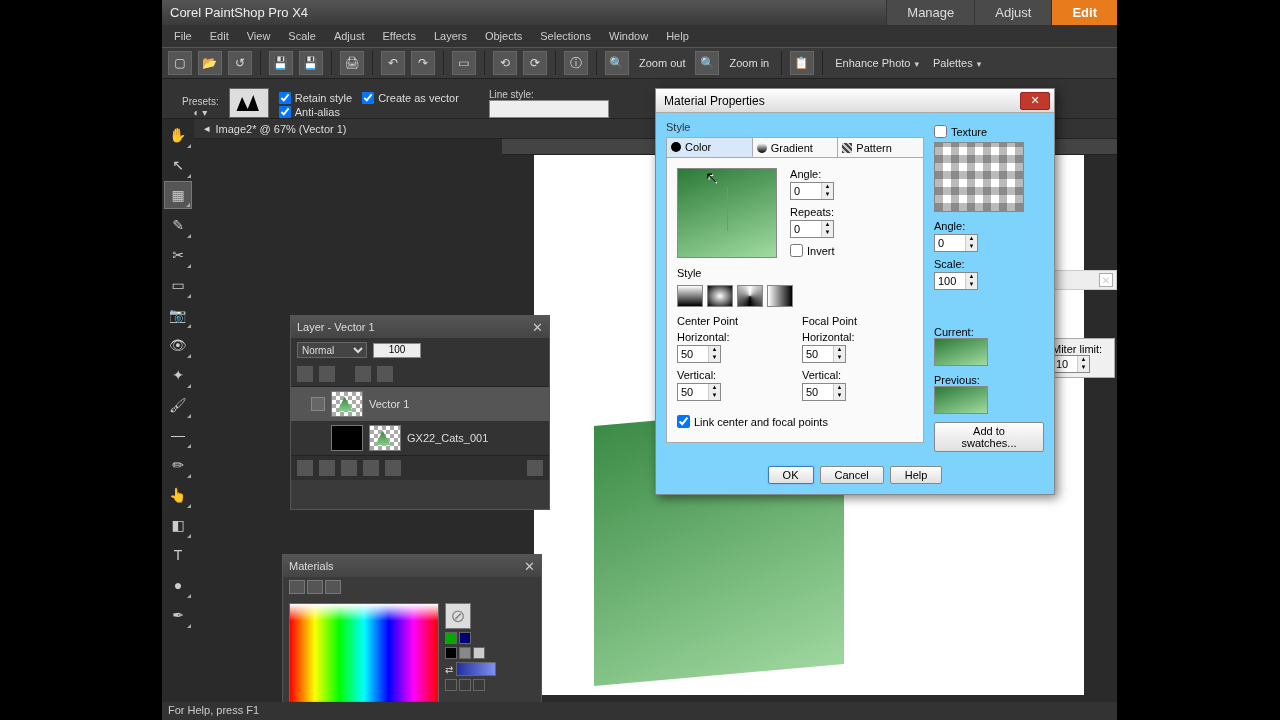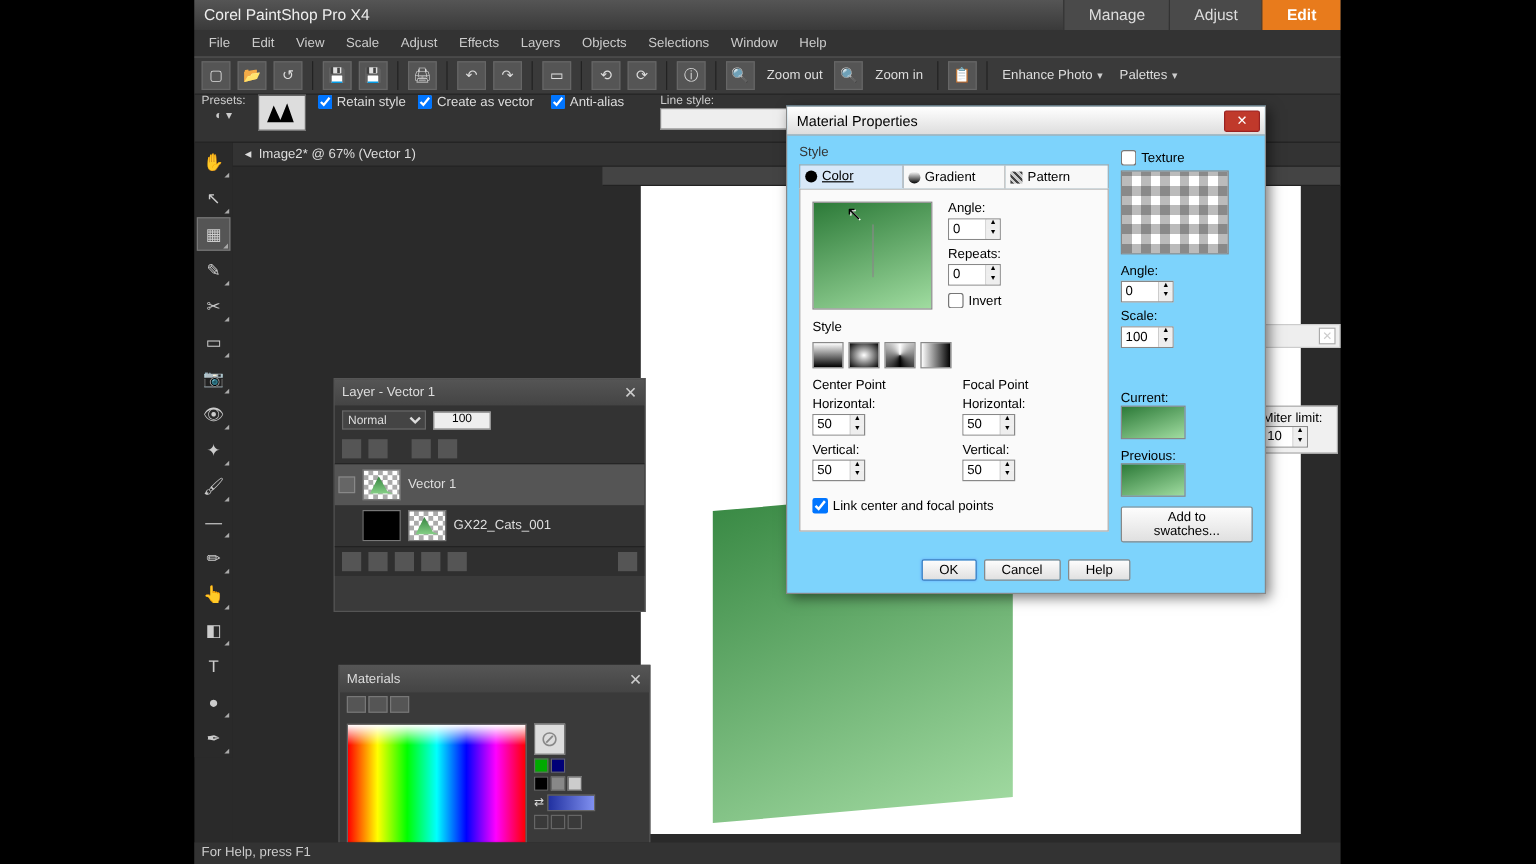--- a/index.html
+++ b/index.html
@@ -11,21 +11,21 @@
 .titlebar-tabs { position: absolute; right: 0; top: 0; display: flex; height: 25px; }
 .titlebar-tabs .ttab { padding: 0 20px; line-height: 25px; background: #4a4a4a; color: #ddd; cursor: pointer; border-left: 1px solid #333; }
 .titlebar-tabs .ttab.active { background: #e87b1c; color: #fff; font-weight: bold; }
 .menubar { height: 22px; background: #333; display: flex; align-items: center; padding: 0 4px; gap: 2px; }
 .menubar span { padding: 2px 8px; color: #ccc; cursor: pointer; font-size: 11px; }
 .toolbar1 { height: 32px; background: #3a3a3a; border-top: 1px solid #555; border-bottom: 1px solid #222; display: flex; align-items: center; padding: 0 6px; gap: 6px; }
 .tb-icon { width: 24px; height: 24px; background: #555; border: 1px solid #666; display: inline-flex; align-items: center; justify-content: center; color: #ddd; cursor: pointer; font-size: 12px; }
 .tb-sep { width: 1px; height: 24px; background: #222; margin: 0 2px; }
 .tb-label { color: #ddd; font-size: 11px; cursor: pointer; padding: 0 4px; }
 .tb-drop::after { content: "▾"; margin-left: 4px; font-size: 9px; color: #ccc; }
-.toolbar2 { height: 40px; background: #333; border-bottom: 1px solid #222; display: flex; align-items: flex-start; padding: 0 6px; gap: 10px; position: relative; }
+.toolbar2 { height: 40px; background: #333; border-bottom: 1px solid #222; display: flex; align-items: flex-end; padding: 0 20px; gap: 10px; position: relative; }
 .presets-box { display: flex; flex-direction: column; align-items: center; font-size: 10px; color: #ccc; }
 .preset-thumb { width: 40px; height: 30px; background: #ddd; border: 1px solid #666; position: relative; }
 .preset-thumb::after { content:""; position:absolute; left:4px; top:4px; width:28px; height:20px; background:#000; clip-path: polygon(10% 90%, 30% 20%, 50% 80%, 70% 10%, 90% 90%); }
 .chk { display: flex; align-items: center; gap: 4px; font-size: 11px; color: #ddd; }
 .chk input { width: 12px; height: 12px; }
 .linestyle-lbl { font-size: 10px; color: #ccc; }
 .linestyle-box { width: 120px; height: 18px; background: #eee; border: 1px solid #888; }
 .tool-sidebar { position: absolute; left: 0; top: 119px; width: 32px; background: #2a2a2a; display: flex; flex-direction: column; gap: 2px; padding: 2px 2px; }
 .tool { width: 28px; height: 28px; display: flex; align-items: center; justify-content: center; color: #ccc; cursor: pointer; font-size: 14px; position:relative; }
 .tool.sel { background: #555; border: 1px solid #777; }
@@ -34,28 +34,28 @@
 .doc-tab { height: 20px; background: #333; border-bottom: 1px solid #222; display: flex; align-items: center; padding: 0 10px; font-size: 11px; color: #ddd; }
 .ruler-h { height: 16px; background: #444; margin-left: 308px; border-bottom:1px solid #222; font-size:8px; color:#aaa; display:flex; align-items:flex-end; }
 .canvas-wrap { position:absolute; left: 340px; top: 36px; width: 550px; height: 540px; background: #fff; }
 .green-shape { position:absolute; left:60px; top:260px; width:250px; height:260px; background: linear-gradient(160deg,#3a8a45,#9fd89f); border-top-right-radius: 40px; transform: skewY(-5deg); }
 .statusbar { position: absolute; left: 0; right: 0; bottom: 0; height: 18px; background: #333; color: #ccc; font-size: 11px; padding: 2px 6px; }
 
 
 .panel { position: absolute; background: #3a3a3a; border: 1px solid #555; color: #ddd; font-size: 11px; }
 .panel-header { height: 22px; background: linear-gradient(#555,#444); display: flex; align-items: center; justify-content: space-between; padding: 0 6px; font-size: 11px; }
 .panel-close { cursor: pointer; color: #ccc; font-size: 13px; }
-.layer-panel { left: 84px; top: 196px; width: 260px; height: 195px; }
+.layer-panel { left: 96px; top: 196px; width: 260px; height: 195px; }
 .layer-row1 { display:flex; align-items:center; gap:6px; padding:4px 6px; background:#333; }
 .layer-row1 select { background:#444; color:#ddd; border:1px solid #666; font-size:10px; height:16px; width:70px; }
 .layer-opacity { width:48px; height:15px; background:#eee; color:#000; font-size:10px; text-align:center; border:1px solid #888; }
 .layer-row2 { display:flex; gap:6px; padding:4px 6px; background:#333; border-bottom:1px solid #222; }
 .mini-ic { width:16px; height:16px; background:#555; display:inline-block; }
 .layer-list { background:#333; }
-.layer-item { display:flex; align-items:center; gap:6px; padding:4px 3px; }
+.layer-item { display:flex; align-items:center; gap:6px; padding:4px 20px; }
 .layer-item.sel { background:#555; }
 .layer-eye { width:14px; height:14px; background:#666; border:1px solid #888; }
 .layer-thumb { width:32px; height:26px; background:repeating-conic-gradient(#aaa 0 25%, #fff 0 50%) 0 0/8px 8px; border:1px solid #777; position:relative; }
 .layer-thumb.green::after { content:""; position:absolute; left:3px; top:3px; right:3px; bottom:3px; background:linear-gradient(#2a7a35,#8fd88f); clip-path:polygon(10% 90%,40% 10%,70% 80%,90% 90%);}
 .layer-thumb.mask { background:#000; }
 .layer-bot { display:flex; gap:6px; padding:4px 6px; background:#2f2f2f; border-top:1px solid #222; }
 
 
 .mat-panel { left: 88px; top: 435px; width: 260px; height: 170px; }
 .mat-body { padding: 4px 6px; display:flex; gap:6px; }
@@ -168,21 +168,21 @@
     <span class="tb-label tb-drop">Enhance Photo</span>
     <span class="tb-label tb-drop">Palettes</span>
   </div>
 
   <div class="toolbar2">
     <div class="presets-box">
       <span>Presets:</span>
       <span style="font-size:10px">◐ ▾</span>
     </div>
     <div class="preset-thumb"></div>
-    <div style="display:flex; flex-direction:row; gap:14px;">
+    <div style="display:flex; flex-direction:column; gap:2px;">
       <div style="display:flex; gap:10px;">
         <label class="chk">
             <input type="checkbox" checked="" style="">
             <span>Retain style</span>
           </label>
         <label class="chk">
             <input type="checkbox" checked="" style="">
             <span>Create as vector</span>
           </label>
       </div>
@@ -325,21 +325,21 @@
   <div class="dlg-title">
     <span>Material Properties</span>
     <div class="dlg-close">✕</div>
   </div>
   <div class="dlg-body">
     <div class="dlg-left">
       <div class="grp-label">Style</div>
       <div class="style-tabs">
         <div class="style-tab active">
             <span class="dot"></span>
-            <span style="text-decoration:underline;">Color</span>
+            <span style="">Color</span>
           </div>
         <div class="style-tab">
             <span class="gdot"></span>
             <span>Gradient</span>
           </div>
         <div class="style-tab">
             <span class="pat"></span>
             <span>Pattern</span>
           </div>
       </div>

